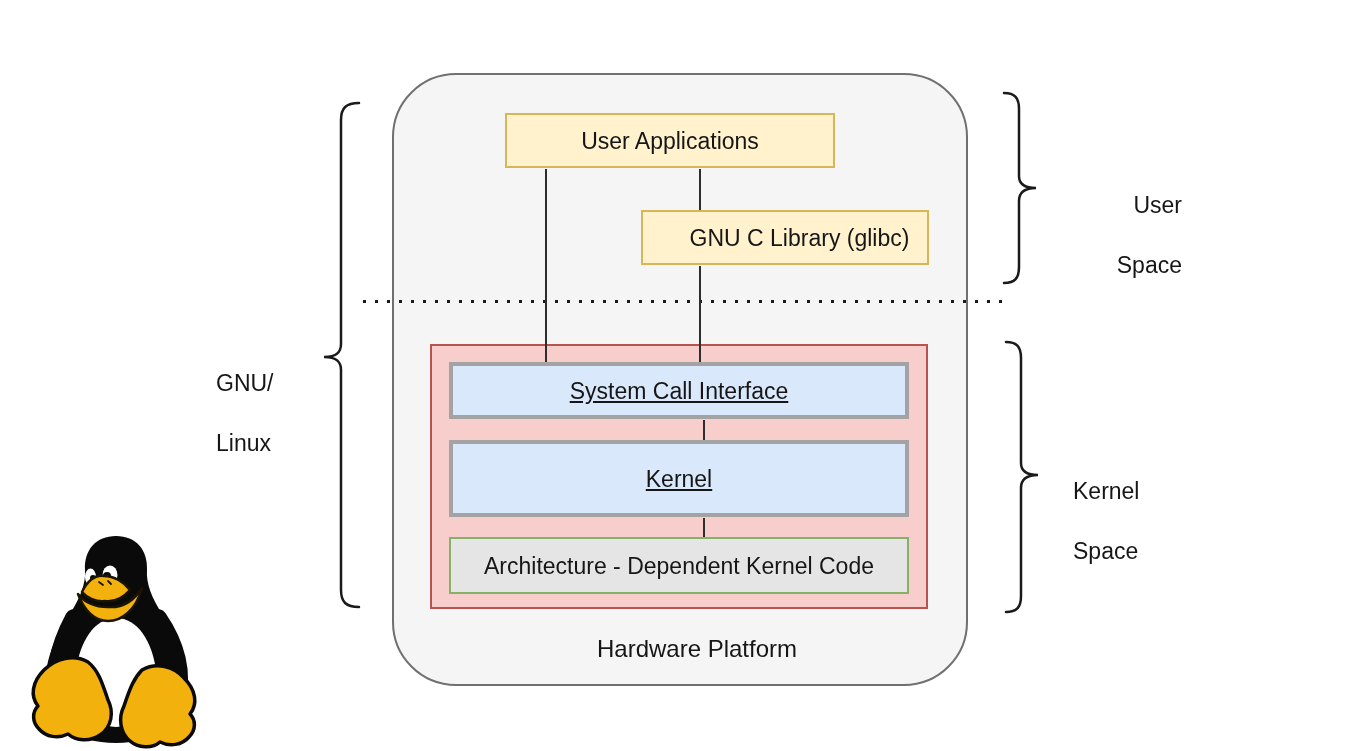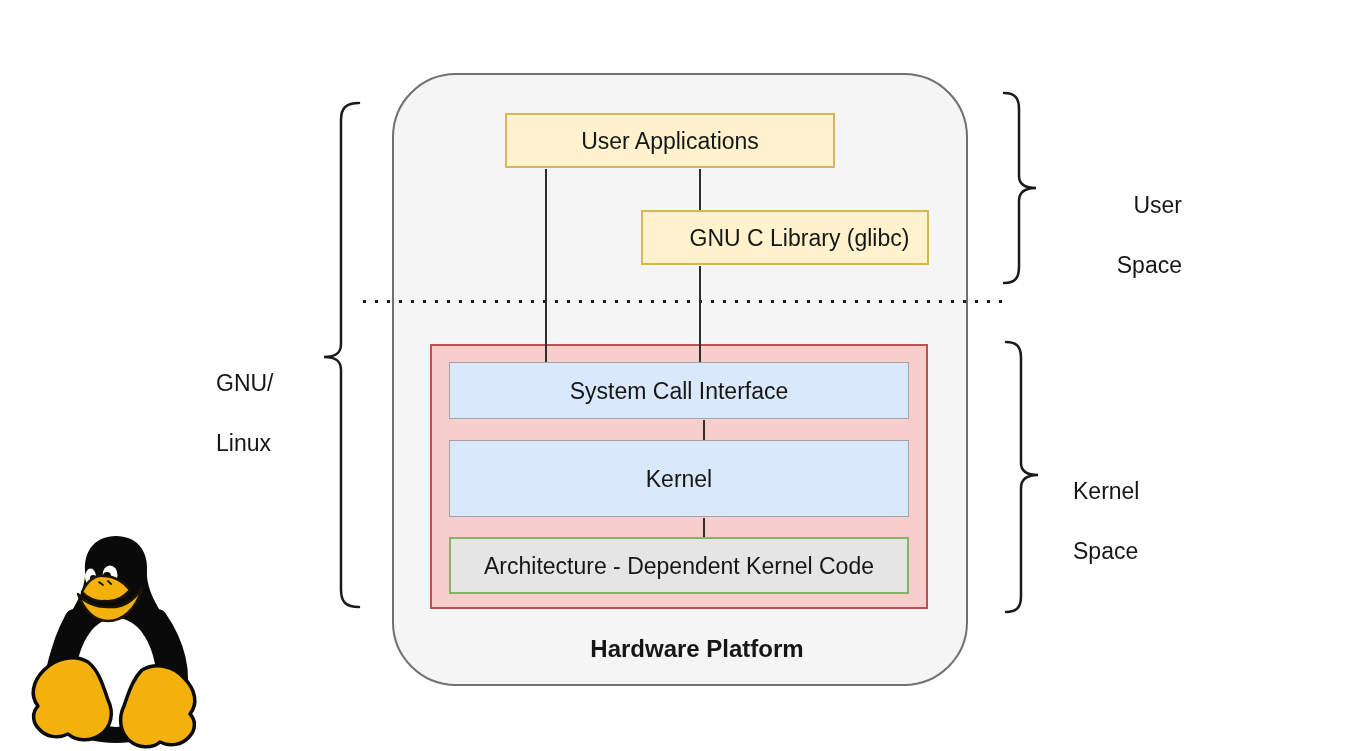--- a/index.html
+++ b/index.html
@@ -10,34 +10,34 @@
   .abs{position:absolute;box-sizing:border-box;}
   .outer-platform{
     left:392px;top:73px;width:576px;height:613px;
     background:#f5f5f5;border:2px solid #707070;border-radius:64px;
   }
   .node{
     display:flex;align-items:center;justify-content:center;
     font-size:23px;line-height:26px;text-align:center;color:#161616;
   }
   .yellow{background:#fff2cc;border:2px solid #d6b656;}
-  .blue{background:#dae8fc;border:1px solid #a3a3a3;}
+  .blue{background:#dae8fc;border:4px solid #a3a3a3;text-decoration:underline;}
   .green{background:#e5e5e5;border:2px solid #82b366;}
   .box-user-apps{left:505px;top:113px;width:330px;height:55px;}
   .box-glibc{left:641px;top:210px;width:288px;height:55px;padding-left:29px;}
   .kernel-container{
     left:430px;top:344px;width:498px;height:265px;
     background:#f8cecc;border:2px solid #b85450;
   }
   .box-sci{left:449px;top:362px;width:460px;height:57px;}
   .box-kernel{left:449px;top:440px;width:460px;height:77px;}
   .box-arch{left:449px;top:537px;width:460px;height:57px;}
   .hw-label{
     left:547px;top:634px;width:300px;height:30px;
-    font-size:24px;font-weight:bold;text-align:center;line-height:30px;
+    font-size:24px;font-weight:normal;text-align:center;line-height:30px;
   }
   .side-label{font-size:23px;line-height:30px;white-space:pre-line;}
   .lbl-gnu{left:216px;top:338px;width:90px;text-align:left;}
   .lbl-user{left:1072px;top:160px;width:110px;text-align:right;}
   .lbl-kernel{left:1073px;top:446px;width:110px;text-align:left;}
   svg{display:block;}
   .overlay{left:0;top:0;width:1355px;height:751px;pointer-events:none;}
   .tux{left:28px;top:530px;width:172px;height:221px;}
 </style>
 </head>

